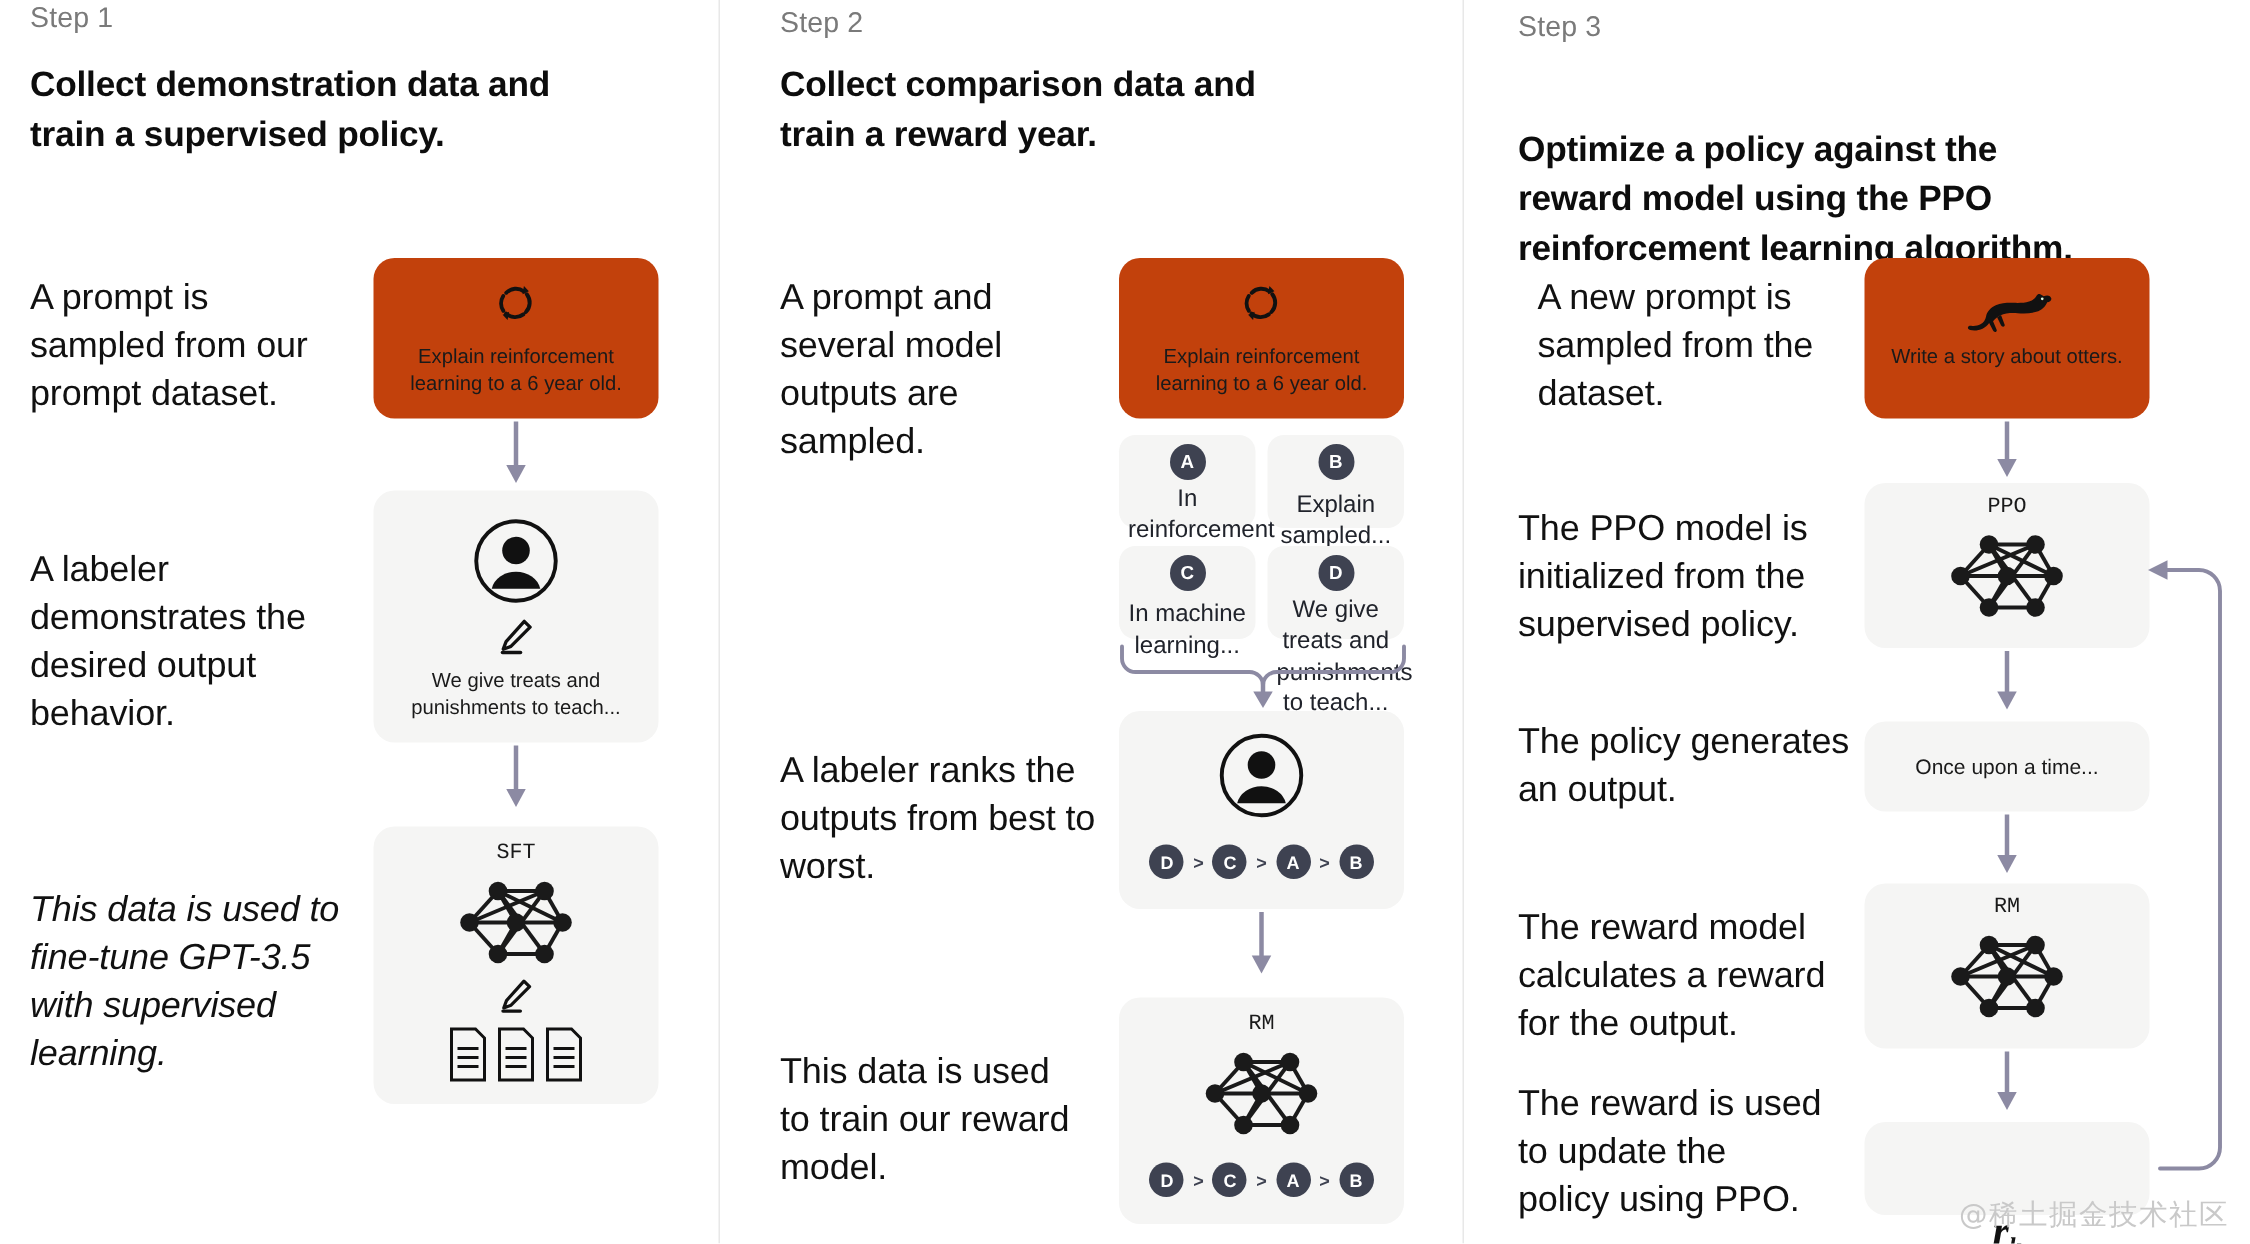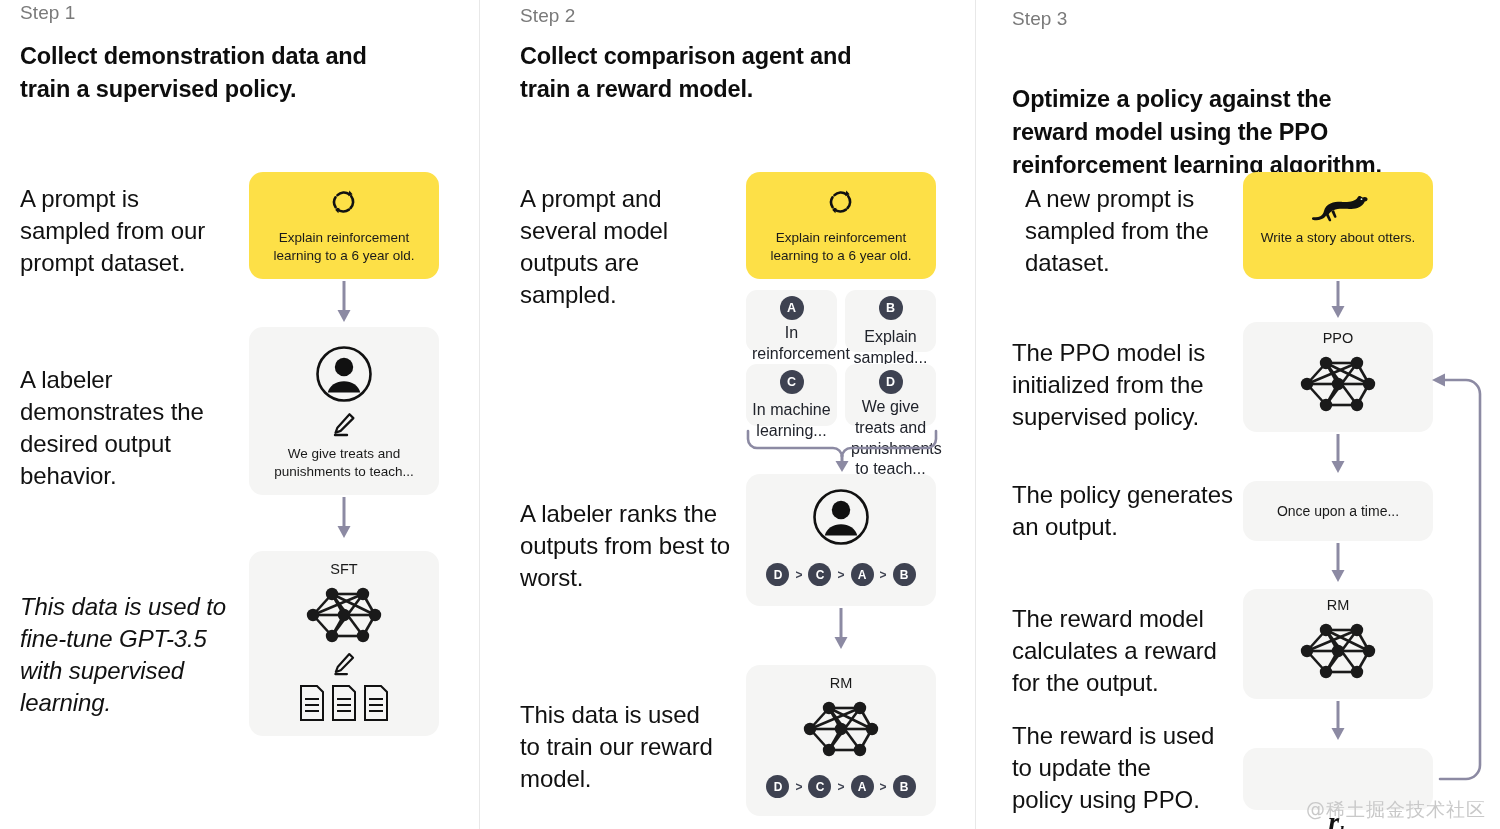--- a/index.html
+++ b/index.html
@@ -53,36 +53,37 @@
     letter-spacing:-.1px;
   }
 
   
   .box{
     position:absolute;
     border-radius:14px;
     box-sizing:border-box;
   }
   .box.grey{background:#f5f5f4;}
-  .box.green{background:#fde047;padding-left:34px;}
+  .box.green{background:#c2410c;padding-left:34px;}
 
   .box-caption{
     position:absolute;left:0;right:0;
     text-align:center;
     font-size:13.5px;
     line-height:1.34;
     color:#1a1a1a;
     padding:0 10px;
     box-sizing:border-box;
   }
   .box-title{
     position:absolute;left:0;right:0;
     text-align:center;
     font-size:14.5px;
     color:#1a1a1a;
+    font-family:Liberation Mono, monospace;
   }
 
   
   .opt-card{
     position:absolute;
     background:#f5f5f4;
     border-radius:11px;
     box-sizing:border-box;
   }
   .opt-badge{
@@ -262,21 +263,21 @@
             <line x1="71" y1="28" x2="85" y2="28"></line>
           </g>
         </svg>
       </span>
     </div>
   </div>
 
   <div class="col c2">
 
     <div class="step-label" style="left:40px;top:5px;">Step 2</div>
-    <div class="step-title" style="left:40px;top:40px;width:340px;">Collect comparison agent and train a reward model.</div>
+    <div class="step-title" style="left:40px;top:40px;width:340px;">Collect comparison data and train a reward year.</div>
 
     <div class="note" style="left:40px;top:183px;width:200px;">A prompt and several model outputs are sampled.</div>
     <div class="note" style="left:40px;top:498px;width:215px;">A labeler ranks the outputs from best to worst.</div>
     <div class="note" style="left:40px;top:699px;width:195px;">This data is used to train our reward model.</div>
 
     <div class="box green" style="left:266px;top:172px;width:190px;height:107px;">
       <span style="position:absolute;left:50%;top:15px;transform:translateX(-50%);">
         <svg width="30" height="30" viewBox="0 0 30 30">
           <g stroke="#111" stroke-width="2.6" fill="none" stroke-linecap="round">
             <path d="M8.5 8.2 A9 9 0 0 1 20.3 7.3"></path>

